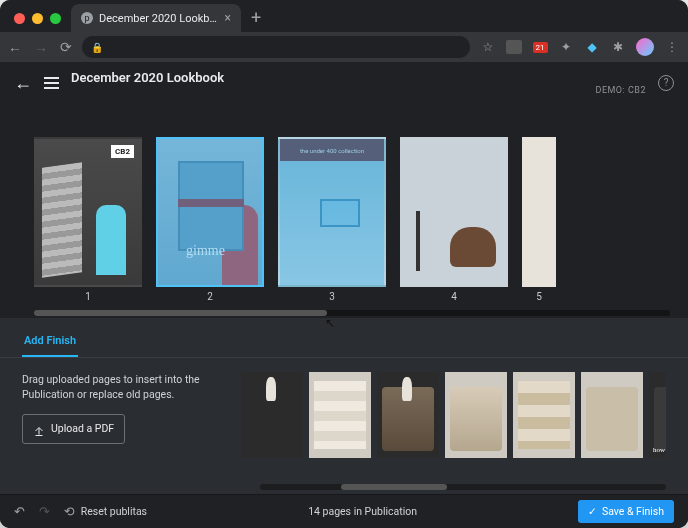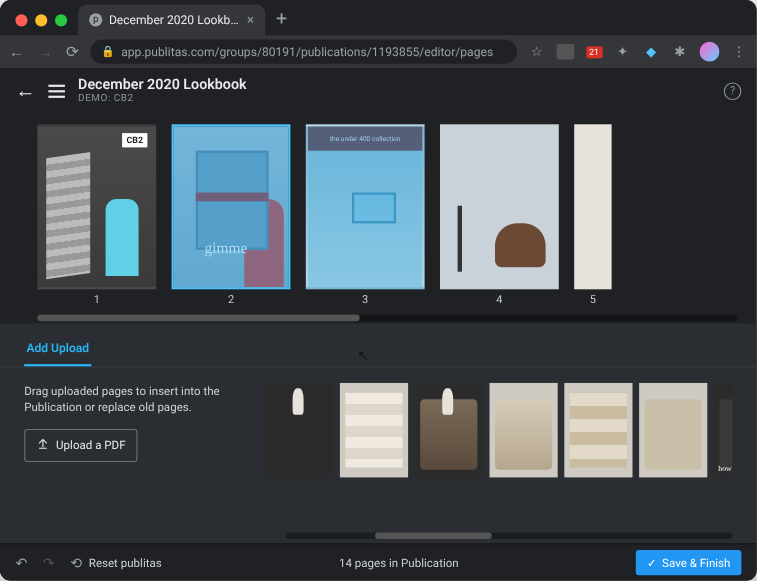--- a/index.html
+++ b/index.html
@@ -24,27 +24,27 @@
   .ext-badge { background:#d93025; color:#fff; font-size:8px; padding:1px 3px; border-radius:2px; }
   .avatar { width:18px; height:18px; border-radius:50%; background: linear-gradient(135deg,#f6c,#6cf); }
   
   .app { flex:1; background:#1f2124; display:flex; flex-direction:column; color:#e8eaed; overflow:hidden; }
   .app-header { display:flex; align-items:center; padding:8px 14px; gap:12px; }
   .back-arrow { font-size:18px; color:#e8eaed; }
   .menu-icon { display:flex; flex-direction:column; gap:3px; }
   .menu-icon span{ width:15px; height:2px; background:#e8eaed; }
   .headings { display:flex; flex-direction:column; flex:1; }
   .h-title { font-size:13px; font-weight:600; }
-  .h-sub { font-size:9px; color:#8d9196; letter-spacing:0.5px; }
+  .h-sub { font-size:9px; color:#8d9196; letter-spacing:0.5px;text-align:right; }
   .help { width:16px; height:16px; border:1px solid #8d9196; border-radius:50%; font-size:10px; display:flex; align-items:center; justify-content:center; color:#8d9196; }
   
   .page-strip { padding:6px 0 0 0; }
   .pages-row { display:flex; gap:14px; padding: 4px 18px 4px 34px; overflow:hidden; }
   .page-thumb { display:flex; flex-direction:column; align-items:center; gap:4px; }
-  .thumb-box { width:108px; height:150px; background:#cfd3d7; border:2px solid transparent; position:relative; overflow:hidden; }
+  .thumb-box { width:108px; height:150px; background:#cfd3d7; border:2px solid transparent; position:relative; overflow:hidden;margin-top:24px; }
   .page-thumb.sel .thumb-box { border-color:#4fc3f7; }
   .page-num { font-size:10px; color:#c7cbd0; }
   
   .art1 { background: linear-gradient(180deg,#4a4a4a 0%,#3a3a3a 100%); }
   .art1 .logo { position:absolute; top:6px; right:6px; background:#fff; color:#222; font-size:8px; font-weight:bold; padding:2px 4px; }
   .art1 .stairs { position:absolute; left:6px; top:26px; width:40px; height:110px; background:repeating-linear-gradient(180deg,#bbb 0 6px,#999 6px 12px); transform:skewY(-8deg); }
   .art1 .person { position:absolute; right:14px; bottom:10px; width:30px; height:70px; background:#5fd0e6; border-radius:10px 10px 0 0; }
   .art2 { background:linear-gradient(180deg,#93b8ce,#6f9fbd); }
   .art2 .gift { position:absolute; left:20px; top:22px; width:66px; height:90px; background:#5a8fb5; border:2px solid #3d6f95; }
   .art2 .ribbon { position:absolute; left:20px; top:60px; width:66px; height:8px; background:#8d1d26; }
@@ -61,21 +61,21 @@
   .thumb5 { width:34px !important; }
   .hscroll { height:6px; margin:4px 18px 0 34px; background:#131416; border-radius:3px; position:relative; }
   .hscroll .knob { position:absolute; left:0; width:46%; height:100%; background:#555; border-radius:3px; }
   
   .panel { background:#2a2d31; margin-top:2px; flex:1; display:flex; flex-direction:column; }
   .tabs { display:flex; gap:24px; padding:10px 22px 0; border-bottom:1px solid #3a3d41; }
   .tabbtn { font-size:11px; color:#bfc4c9; padding:6px 2px 8px; border-bottom:2px solid transparent; }
   .tabbtn.active { color:#29b6f6; border-color:#29b6f6; font-weight:600; }
   .panel-body { display:flex; padding:14px 22px 6px; gap:19px; flex:1; overflow:hidden; }
   .instructions { width:200px; font-size:10.5px; color:#cfd3d8; line-height:1.45; }
-  .upload-btn { margin-top:12px; border:1px solid #6b7075; border-radius:3px; padding:6px 10px; display:inline-flex; align-items:flex-start; gap:6px; font-size:10.5px; color:#e8eaed; }
+  .upload-btn { margin-top:12px; border:1px solid #6b7075; border-radius:3px; padding:6px 10px; display:inline-flex; align-items:flex-end; gap:6px; font-size:10.5px; color:#e8eaed; }
   .tray { flex:1; display:flex; gap:6px; overflow:hidden; align-items:flex-start; }
   .tray-thumb { width:62px; height:86px; background:#cfcac2; position:relative; overflow:hidden; flex-shrink:0; }
   .tray-thumb.dark { background:#2b2b2b; }
   .tray-thumb .tbl { position:absolute; inset:18% 8% 8% 8%; background:linear-gradient(180deg,#7a6a58,#594a3b); border-radius:4px; }
   .tray-thumb .vase { position:absolute; left:40%; top:6%; width:16%; height:28%; background:#e7e3db; border-radius:40% 40% 20% 20%; }
   .tray-thumb .stack { position:absolute; left:8%; top:10%; right:8%; bottom:10%; background:repeating-linear-gradient(180deg,#efe9df 0 10px,#ddd6ca 10px 20px); }
   .tray-thumb.caption::after { content:"how to h"; position:absolute; left:4px; bottom:4px; color:#fff; font-size:7px; font-family:Georgia,serif; }
   .hscroll2 { height:6px; margin:0 22px 4px 260px; background:#1b1d1f; border-radius:3px; position:relative; }
   .hscroll2 .knob { position:absolute; left:20%; width:26%; height:100%; background:#555; border-radius:3px; }
   
@@ -107,21 +107,20 @@
   </div>
 
   <div class="addrbar">
     <div class="nav-icons">
       <span>←</span>
       <span style="opacity:.4">→</span>
       <span>⟳</span>
     </div>
     <div class="url">
       <span class="lock">🔒</span>
-      <span>app.publitas.com/groups/80191/publications/1193855/editor/pages</span>
     </div>
     <div class="ext">
       <span class="ext-icon">☆</span>
       <span class="ext-icon" style="background:#555;border-radius:2px;width:16px;height:14px"></span>
       <span class="ext-icon">
           <span class="ext-badge">21</span>
         </span>
       <span class="ext-icon">✦</span>
       <span class="ext-icon" style="color:#4fc3f7">◆</span>
       <span class="ext-icon">✱</span>
@@ -185,21 +184,21 @@
           <div class="page-num">5</div>
         </div>
       </div>
       <div class="hscroll">
           <div class="knob"></div>
         </div>
     </div>
 
     <div class="panel">
       <div class="tabs">
-        <div class="tabbtn active">Add Upload</div>
+        <div class="tabbtn active">Add Finish</div>
       </div>
       <div class="panel-body">
         <div class="instructions">
           <div>Drag uploaded pages to insert into the Publication or replace old pages.</div>
           <div class="upload-btn">
             <span>
               <svg width="12" height="12" viewBox="0 0 24 24" fill="none" stroke="#e8eaed" stroke-width="2">
                   <path d="M12 19V6M5 12l7-7 7 7"></path>
                   <path d="M5 21h14"></path>
                 </svg>

